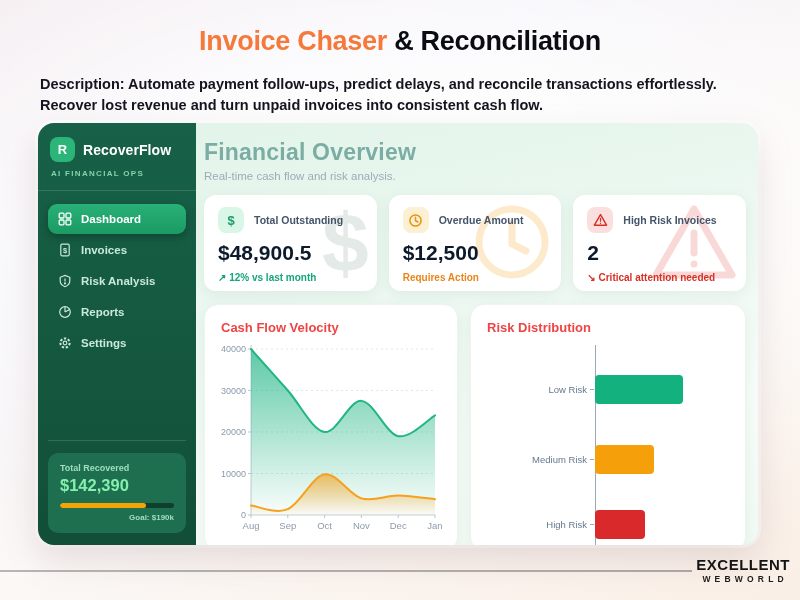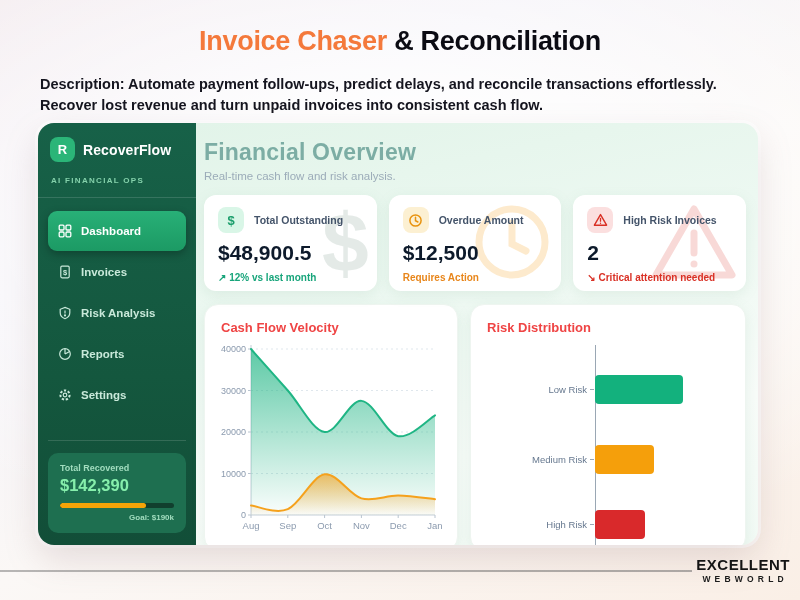--- a/index.html
+++ b/index.html
@@ -27,24 +27,24 @@
     border-radius:16px; display:flex; overflow:hidden;
     box-shadow:0 14px 34px rgba(150,120,125,.22), 0 0 0 3px rgba(255,255,255,.75); }
 
   
   .sidebar { width:158px; flex:0 0 158px; display:flex; flex-direction:column;
     background:linear-gradient(180deg,#176148 0%, #14573e 60%, #124e38 100%); }
   .logo-row { display:flex; align-items:center; gap:8px; margin:14px 12px 0 12px; }
   .logo-badge { width:25px; height:25px; border-radius:8px; background:#2bb578;
     color:#fff; font-size:13px; font-weight:800; display:grid; place-items:center; }
   .brand { color:#fff; font-size:14px; font-weight:800; letter-spacing:.1px; }
-  .tagline { margin:14px 0 0 13px; color:#84d1ab; font-size:8px; font-weight:700; letter-spacing:1.3px; }
+  .tagline { margin:7px 0 0 13px; color:#84d1ab; font-size:8px; font-weight:700; letter-spacing:1.3px; }
   .side-divider { height:1px; background:rgba(255,255,255,.14); margin:12px 0 0 0; }
   .menu { padding:13px 10px 0 10px; }
-  .menu-item { height:40px; display:flex; align-items:center; gap:9px; padding:0 10px;
+  .menu-item { height:30px; display:flex; align-items:center; gap:9px; padding:0 10px;
     border-radius:9px; color:#c9e9da; font-size:11.5px; font-weight:700; margin-bottom:1px; cursor:pointer; }
   .menu-item.active { background:linear-gradient(180deg,#28b077,#1c9a64);
     color:#fff; box-shadow:0 3px 9px rgba(0,0,0,.28); }
   .mi-icon { width:14px; height:14px; display:grid; place-items:center; }
   .mi-icon svg { display:block; }
 
   .side-bottom { margin-top:auto; padding:0 10px 12px 10px; }
   .side-divider2 { height:1px; background:rgba(255,255,255,.14); margin-bottom:12px; }
   .recovered-card { background:#1e6f50; border-radius:10px; padding:10px 12px 11px 12px; }
   .rec-label { color:#a2ddbf; font-size:9px; font-weight:700; }

